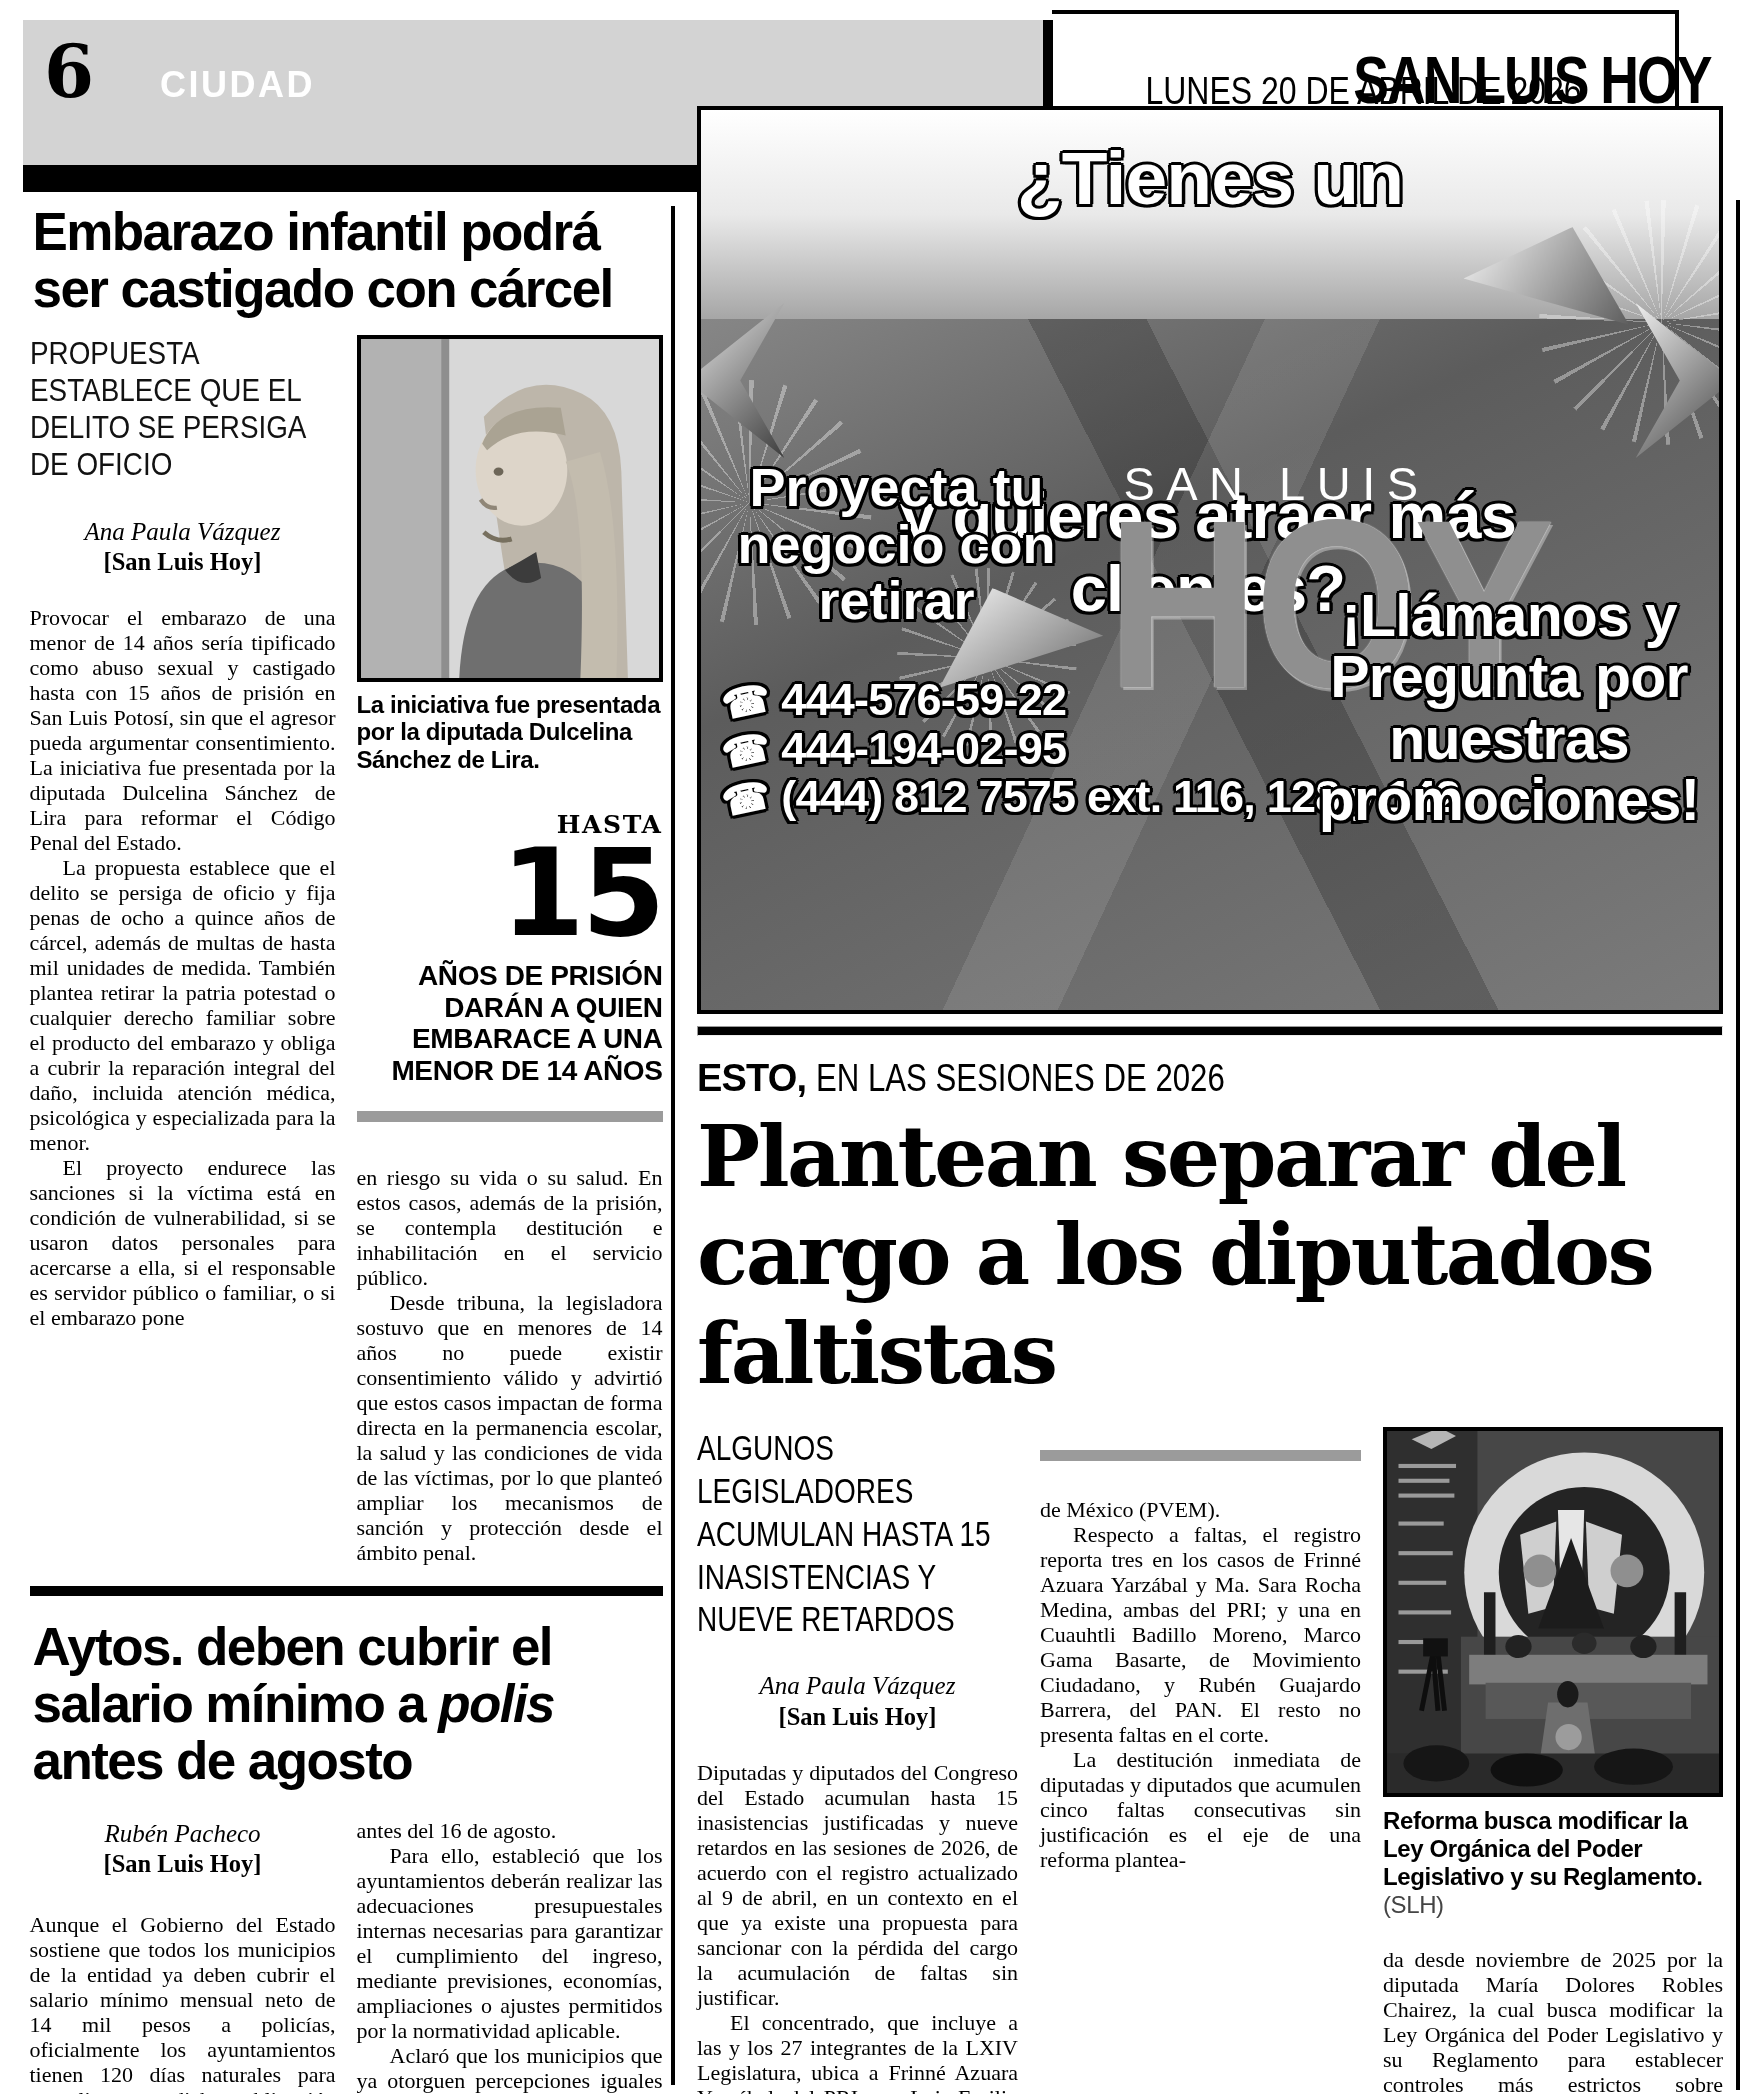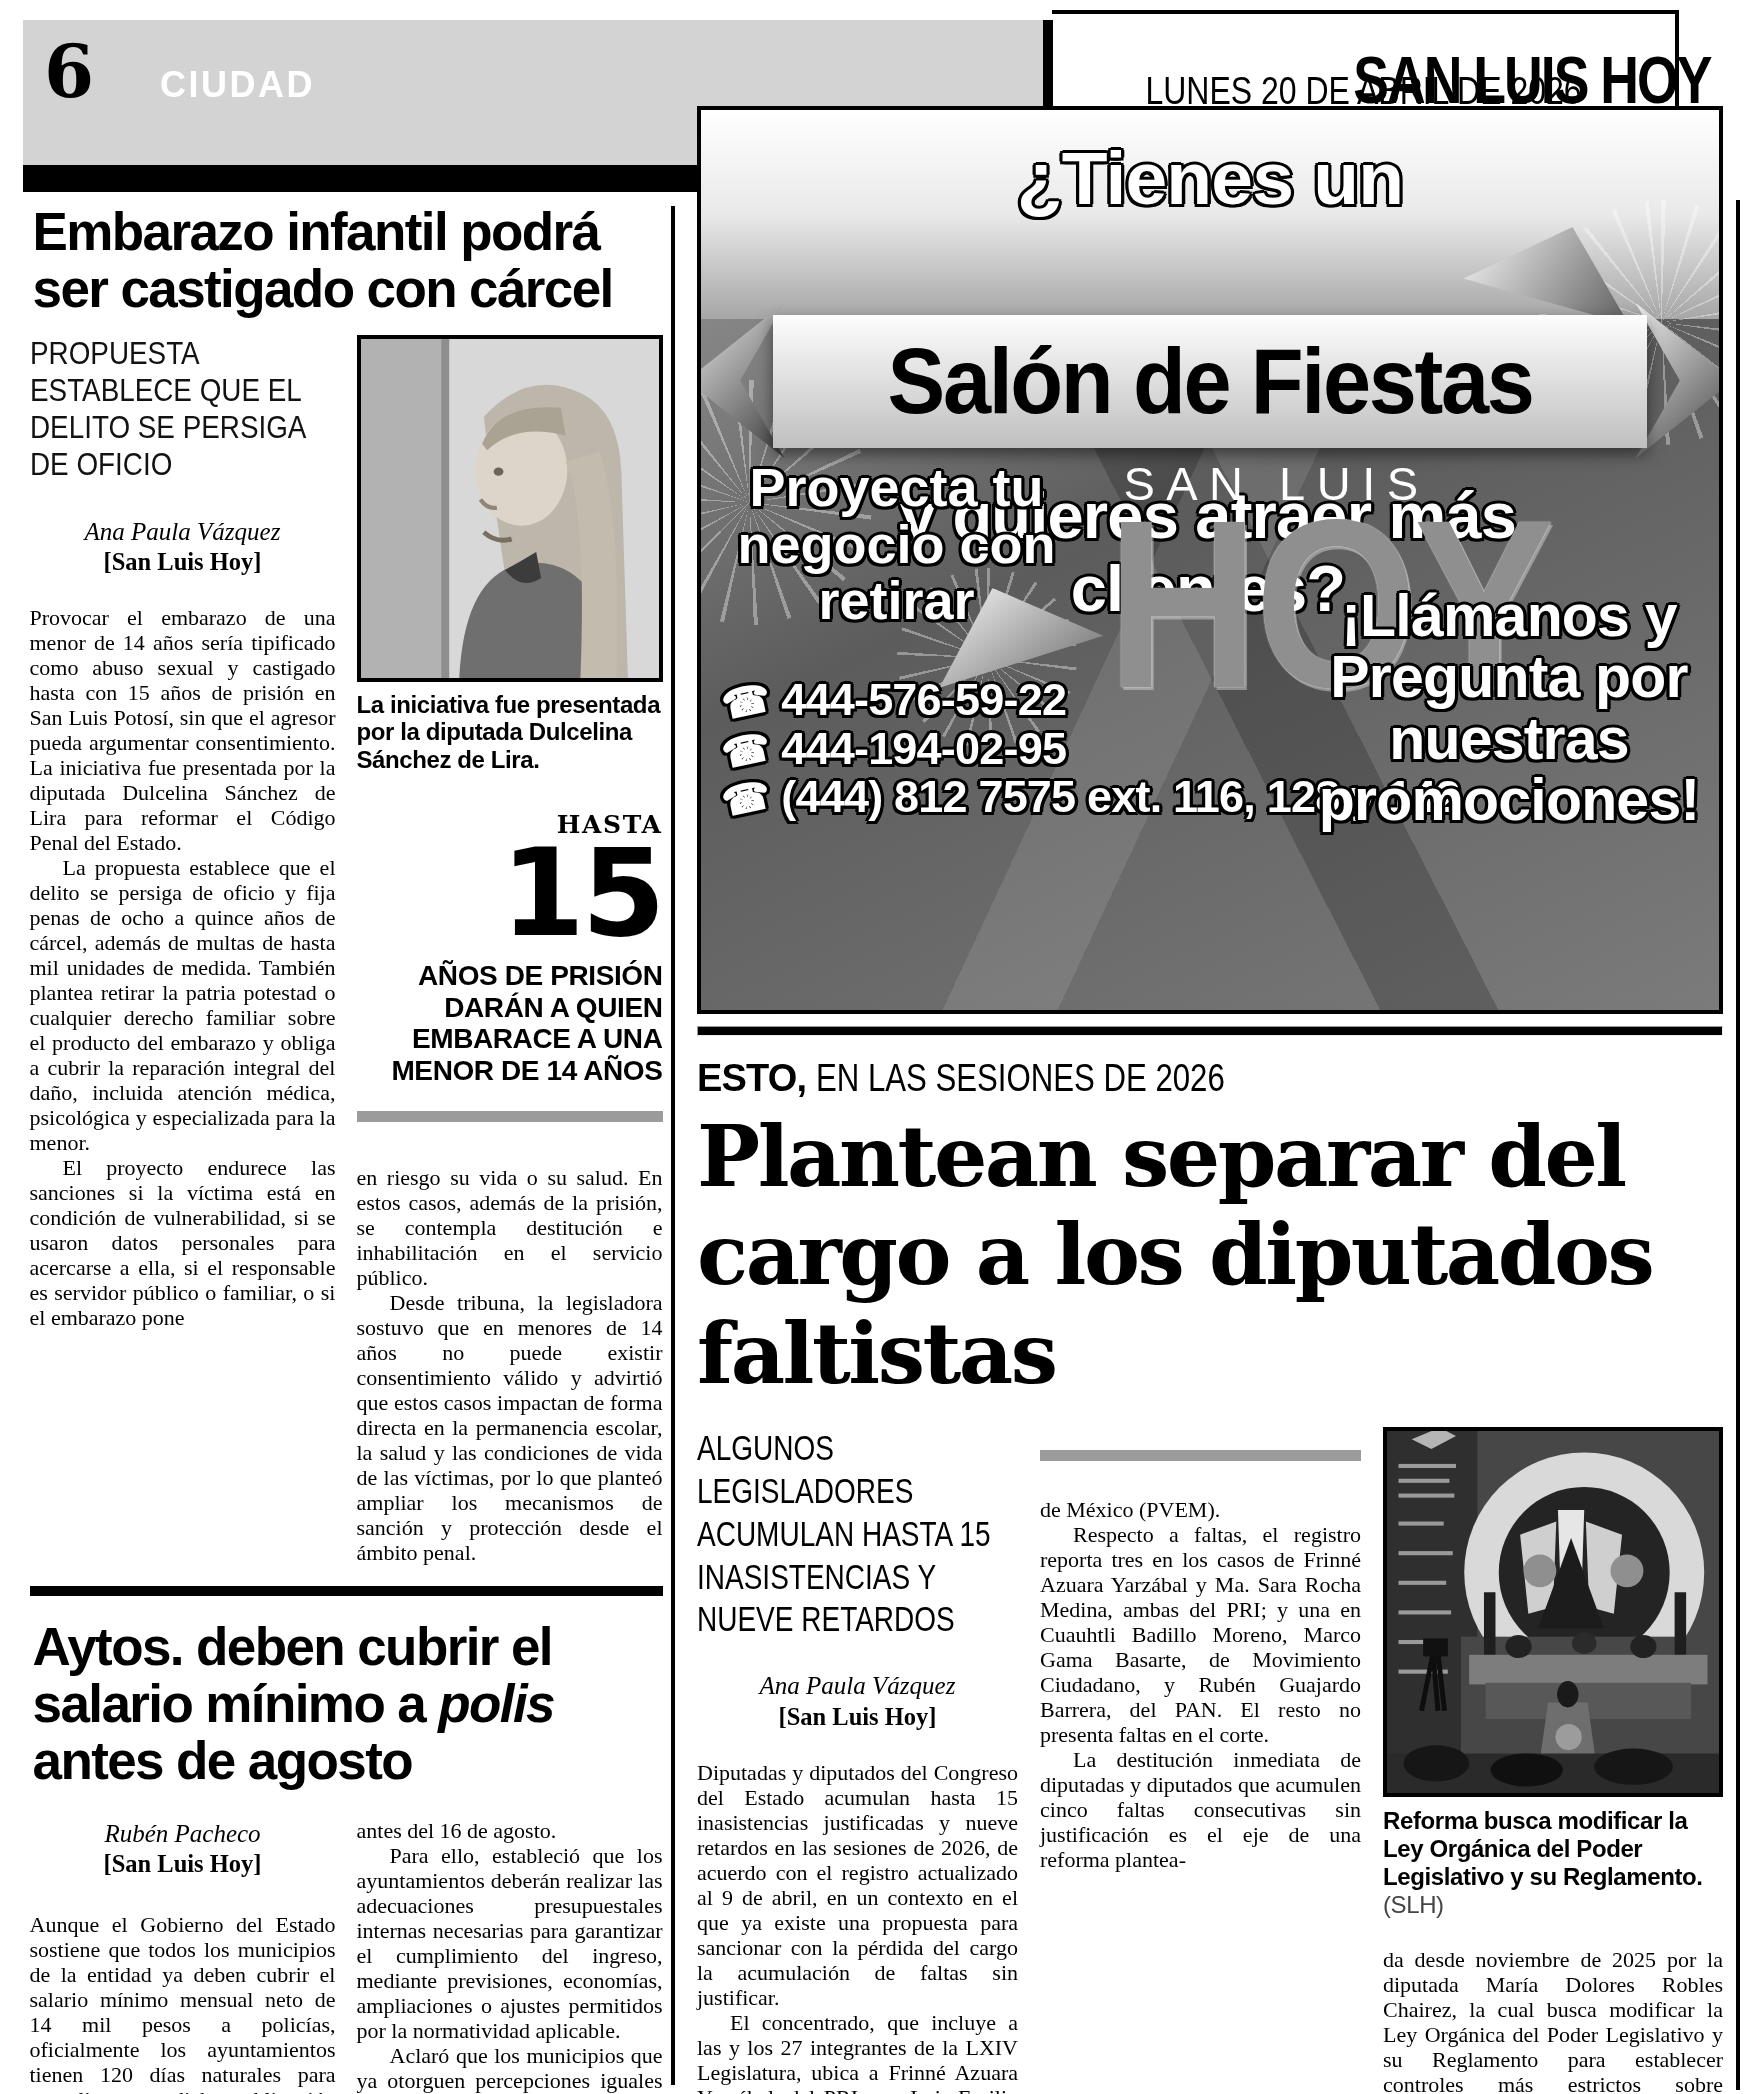--- a/index.html
+++ b/index.html
@@ -197,23 +197,20 @@
     <div class="burst b1"></div>
     <div class="burst b2"></div>
     <div class="burst b3"></div>
     <div class="horn h1"></div>
     <div class="horn h2"></div>
 
     <div class="ad-tienes ot">¿Tienes un</div>
 
     <div class="dart l"></div>
     <div class="dart r"></div>
-    <div class="ad-banner">
-      <div class="ad-banner-text">Salón de Fiestas</div>
-    </div>
 
     <div class="ad-line2 ot">y quieres atraer más clientes?</div>
 
     <div class="ad-promoleft ot">Proyecta tu negocio con retirar</div>
 
     <div class="ad-logo">
       <div class="ad-logo-top">SAN LUIS</div>
       <div class="ad-logo-main">HOY</div>
     </div>
 

